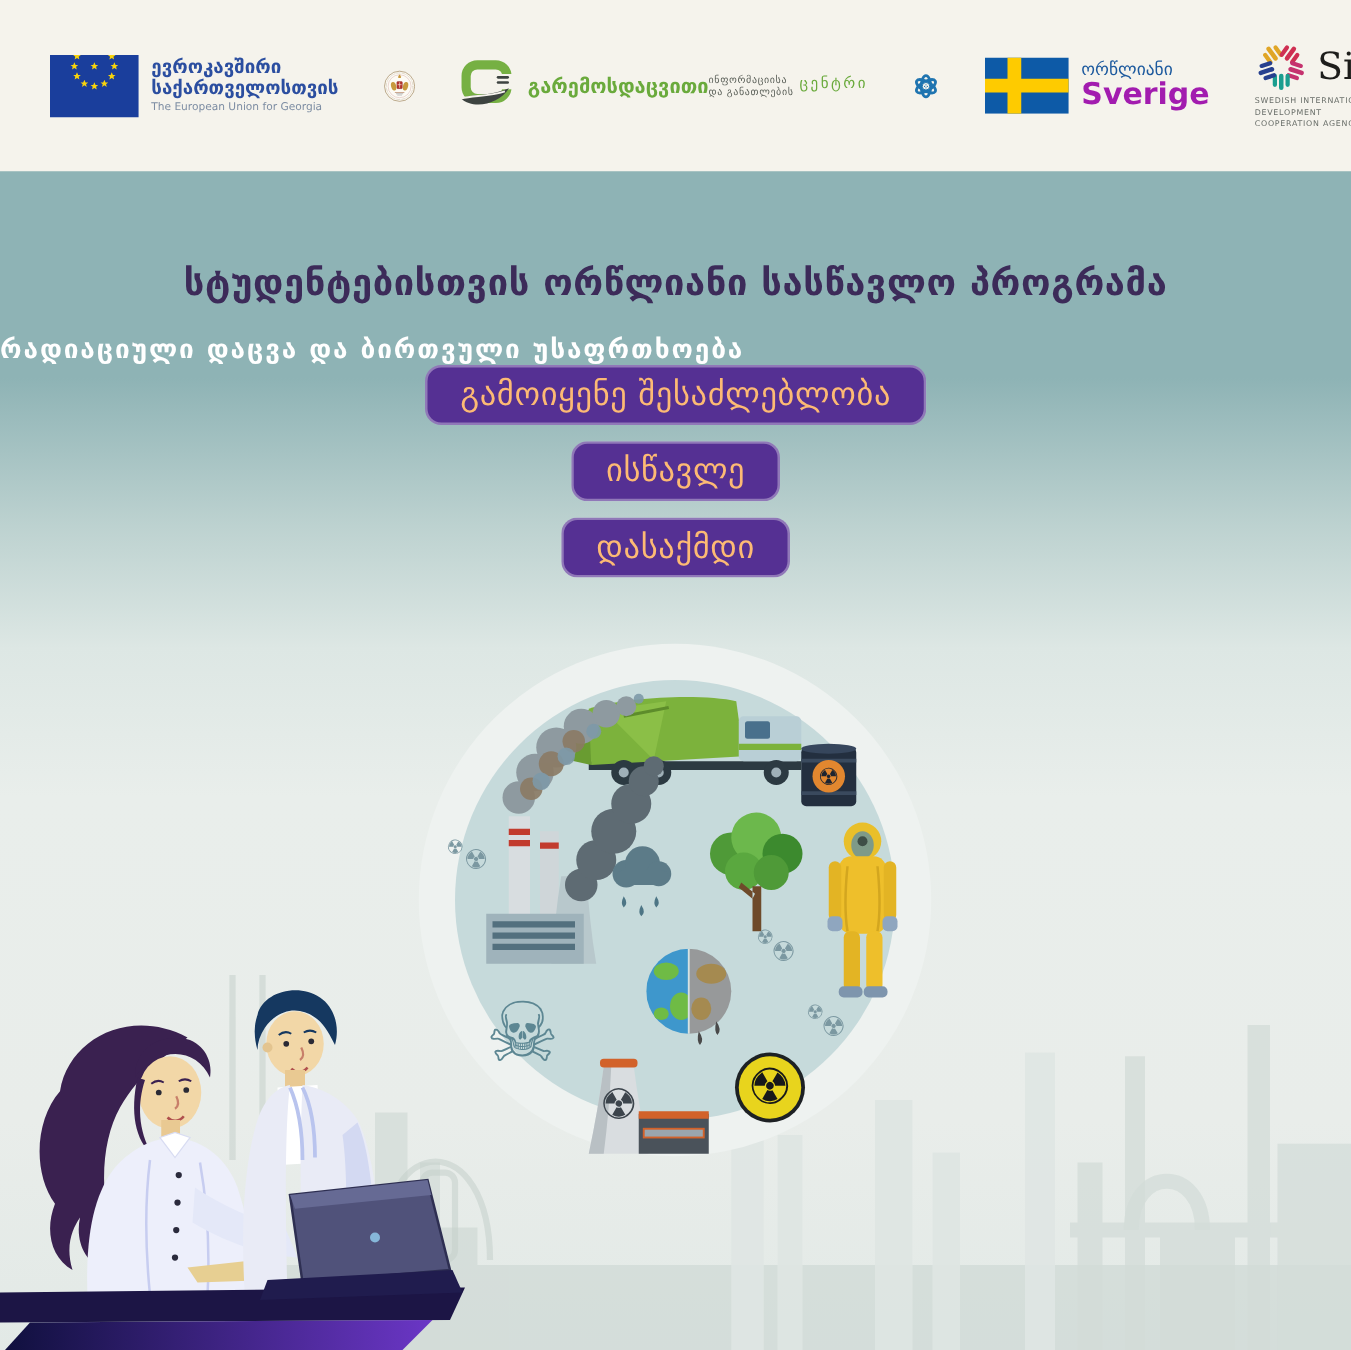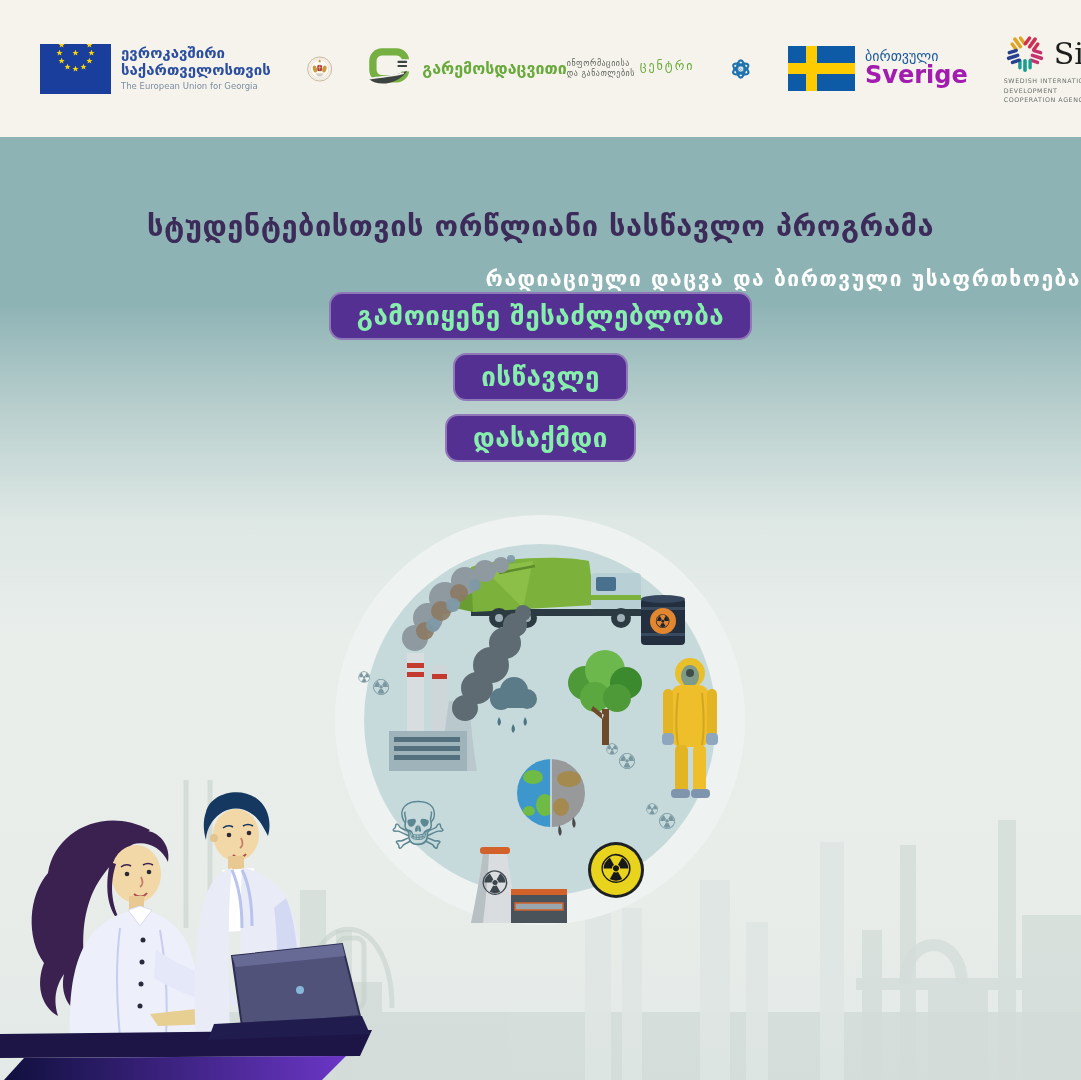--- a/index.html
+++ b/index.html
@@ -24,25 +24,25 @@
   .sw-text{display:flex;flex-direction:column;line-height:1.05;}
   .sw-text .l1{color:#1d5a9e;font-size:14px;}
   .sw-text .l2{color:#a21caf;font-size:24px;font-weight:bold;}
   .sida{display:flex;flex-direction:column;align-items:flex-start;}
   .sida-top{display:flex;align-items:center;gap:8px;}
   .sida-word{font-family:"DejaVu Serif",serif;font-size:30px;color:#1d1d1b;}
   .sida-sub{font-size:6.3px;color:#6a6f6a;letter-spacing:.6px;line-height:1.5;margin-top:2px;}
   
   .title{position:absolute;top:190px;left:0;width:100%;text-align:center;
     font-size:29px;font-weight:bold;color:#3c2b59;letter-spacing:.5px;z-index:20;}
-  .subtitle{position:absolute;top:250px;left:0;width:100%;text-align:right;
+  .subtitle{position:absolute;top:250px;left:0;width:100%;text-align:left;
     font-size:21px;font-weight:bold;color:#ffffff;letter-spacing:1.5px;z-index:20;}
   .badges{position:absolute;top:292px;left:0;width:100%;
     display:flex;flex-direction:column;align-items:center;gap:13px;z-index:20;}
-  .badge{background:#553093;color:#86efac;font-weight:bold;font-size:26px;
+  .badge{background:#553093;color:#fdba74;font-weight:normal;font-size:26px;
     padding:7px 26px;border-radius:13px;border:2px solid rgba(255,255,255,.35);
     letter-spacing:.5px;}
   
   .skyline{position:absolute;left:0;top:680px;width:1081px;height:400px;z-index:1;}
   .circle-wrap{position:absolute;left:333px;top:513px;width:414px;height:414px;z-index:10;}
   .people{position:absolute;left:0;top:778px;width:400px;height:302px;z-index:15;}
 </style>
 </head>
 <body>
 
@@ -120,21 +120,21 @@
       </g>
     </svg>
 
     <div class="logo">
       <svg width="67" height="45" viewBox="0 0 67 45">
         <rect width="67" height="45" fill="#0d5aa7"></rect>
         <rect x="18" width="11" height="45" fill="#fecb00"></rect>
         <rect y="17" width="67" height="11" fill="#fecb00"></rect>
       </svg>
       <div class="sw-text">
-        <span class="l1">ბირთვული</span>
+        <span class="l1">ორწლიანი</span>
         <span class="l2">Sverige</span>
       </div>
     </div>
 
     <div class="sida">
       <div class="sida-top">
         <svg width="42" height="42" viewBox="0 0 42 42">
           <g transform="rotate(-36 21 21)" fill="#e0a526">
             <rect x="19.2" y="2" width="3.6" height="13" rx="1.8"></rect>
               <rect x="14.2" y="4.5" width="3.4" height="10.5" rx="1.7"></rect>

